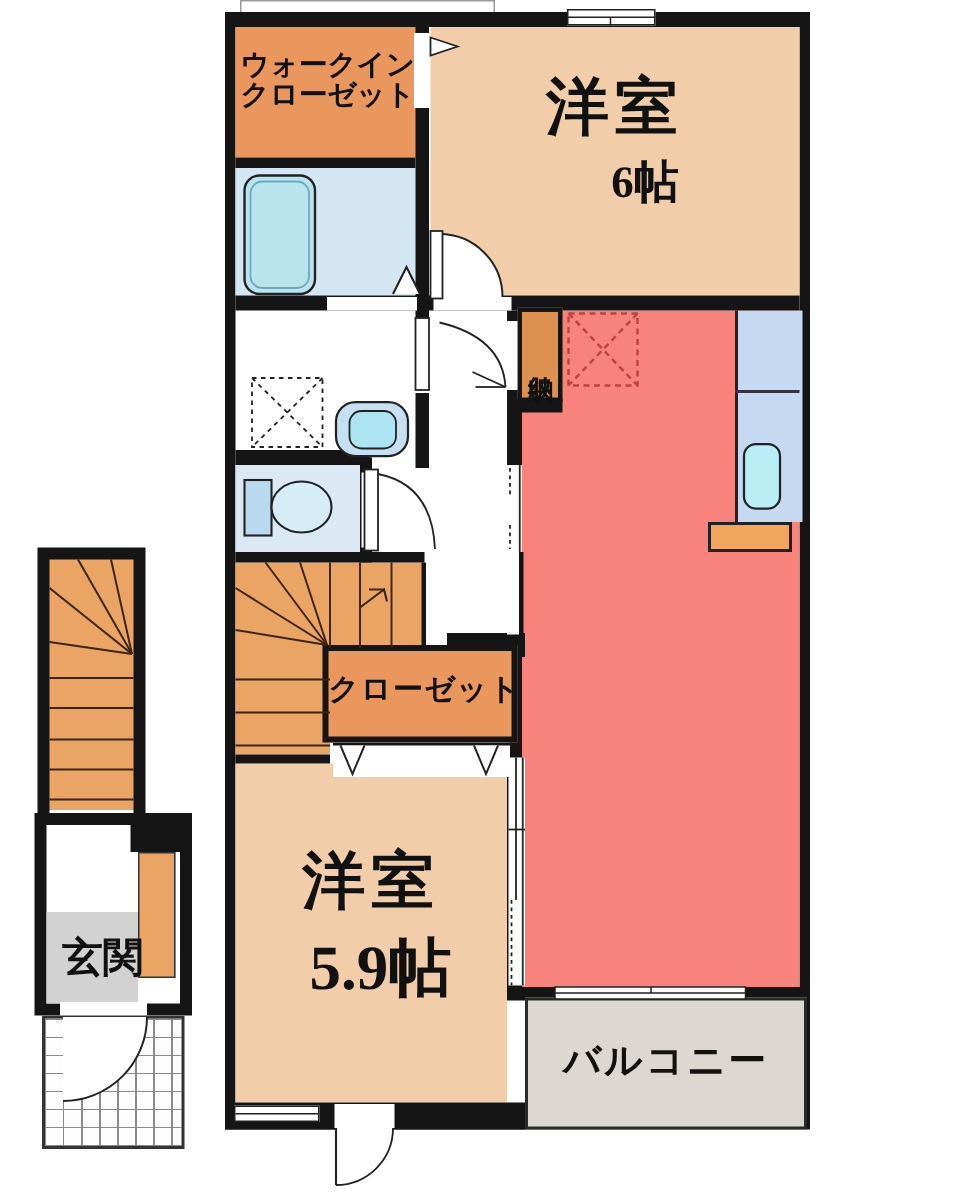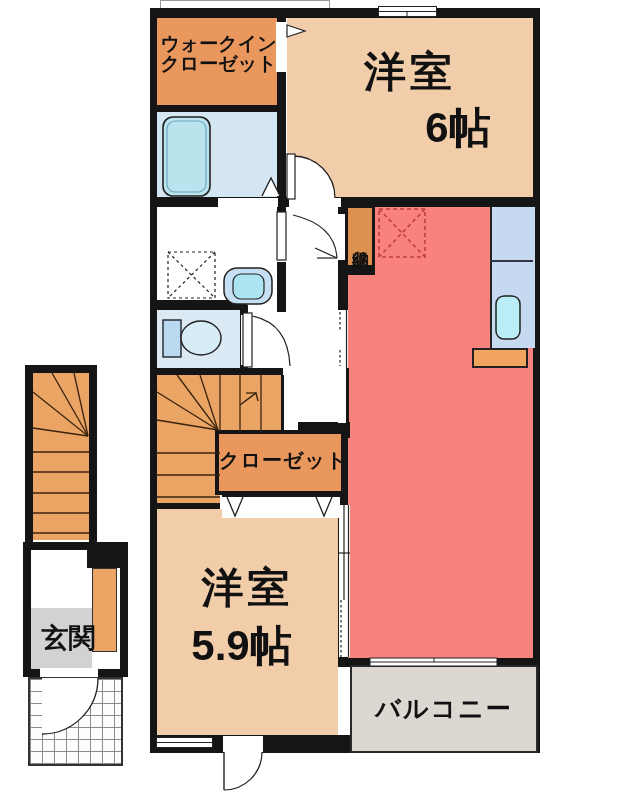--- a/index.html
+++ b/index.html
@@ -1,17 +1,17 @@
 <!DOCTYPE html>
 <html><head>
 <meta charset="utf-8">
 <style>
   html,body{margin:0;padding:0;background:#fff;}
   #plan{position:relative;width:643px;height:795px;background:#fff;overflow:hidden;
-        font-family:Liberation Sans, sans-serif;}
+        font-family:Liberation Serif, serif;}
   .abs{position:absolute;}
   .wall{position:absolute;background:#151515;}
   .gap{position:absolute;background:#ffffff;}
   .room-label{position:absolute;color:#111;font-weight:800;text-align:center;line-height:1.05;
               white-space:nowrap;z-index:30;}
   .svgtop{position:absolute;left:0;top:0;z-index:20;pointer-events:none;}
   .grid{background-image:
      repeating-linear-gradient(to right,#8a8a8a 0 1px,transparent 1px 12px),
      repeating-linear-gradient(to bottom,#8a8a8a 0 1px,transparent 1px 12px);
      background-color:#fdfdfd;}
@@ -209,27 +209,27 @@
       <path d="M 98 678 A 56 56 0 0 1 42 734" fill="none" stroke="#222" stroke-width="1.3"></path>
     </g>
   </svg>
 
   <div class="room-label" style="left:157px;top:34px;width:123px;font-size:19px;">
     <div>ウォークイン</div>
     <div>クローゼット</div>
   </div>
 
   <div class="room-label" style="left:287px;top:50px;width:246px;font-size:42px;letter-spacing:4px;">洋室</div>
-  <div class="room-label" style="left:287px;top:106px;width:286px;font-size:42px;margin-left:28px;">6帖</div>
+  <div class="room-label" style="left:287px;top:106px;width:286px;font-size:30px;">6帖</div>
 
   <div class="room-label vtext" style="left:347px;top:211px;width:26px;height:52px;font-size:17px;line-height:26px;">収納</div>
 
 
   <div class="room-label" style="left:219px;top:450px;width:122px;font-size:20px;letter-spacing:1px;">クローゼット</div>
 
   <div class="room-label" style="left:157px;top:566px;width:181px;font-size:42px;letter-spacing:4px;">洋室</div>
-  <div class="room-label" style="left:151px;top:624px;width:181px;font-size:42px;">5.9帖</div>
+  <div class="room-label" style="left:163px;top:624px;width:181px;font-size:42px;">5.9帖</div>
 
   <div class="room-label" style="left:350px;top:695px;width:188px;font-size:25px;letter-spacing:2px;">バルコニー</div>
 
   <div class="room-label" style="left:31px;top:624px;width:75px;font-size:27px;">玄関</div>
 
 </div>
 
 </body></html>

